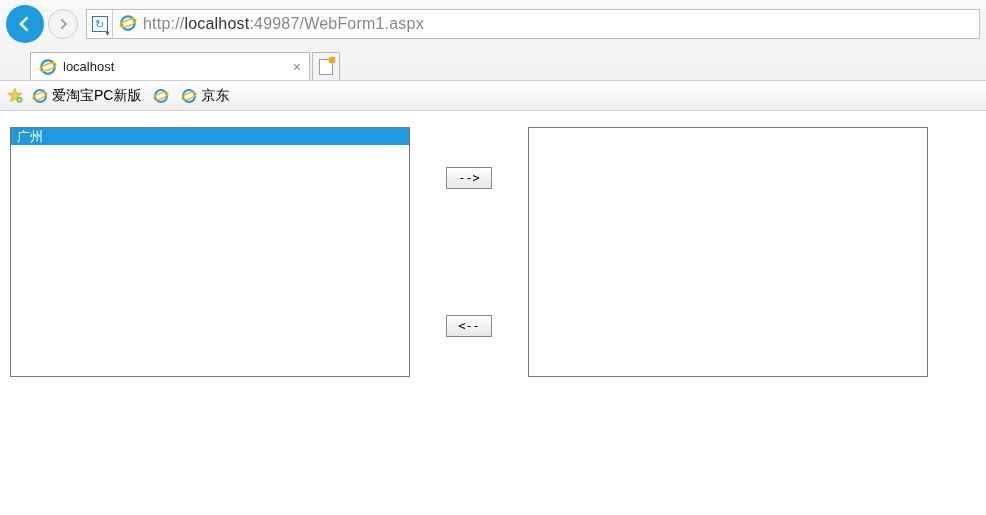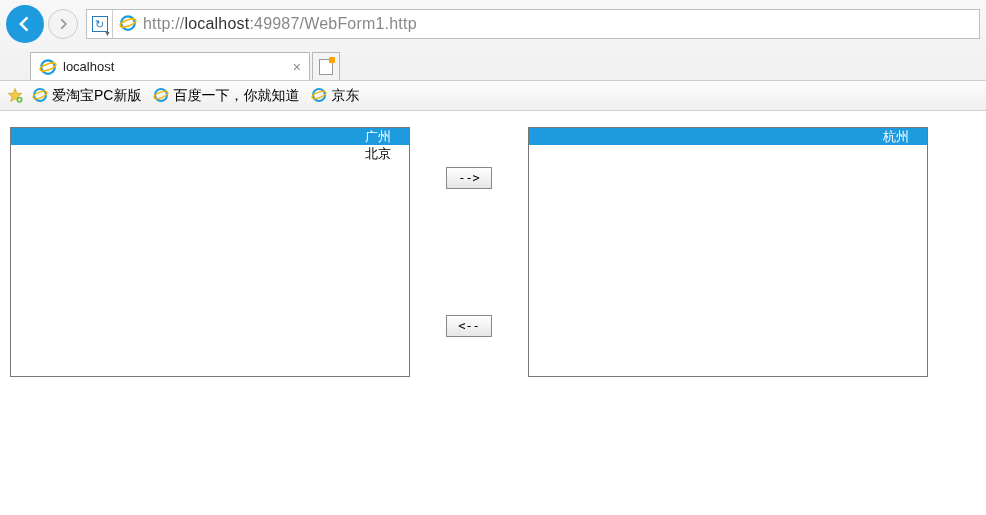--- a/index.html
+++ b/index.html
@@ -26,26 +26,26 @@
 .tab { display: flex; align-items: center; height: 28px; border: 1px solid #b8b8b8; border-bottom: none; background: #fff; padding: 0 8px; gap: 6px; min-width: 280px; }
 .tab.active { background: #fff; }
 .tab-title { flex: 1; font-size: 13px; color: #222; }
 .tab-close { color: #888; font-size: 14px; cursor: pointer; }
 .new-tab { width: 28px; height: 28px; border: 1px solid #b8b8b8; border-bottom: none; background: #f4f4f4; display: flex; align-items: center; justify-content: center; }
 .new-tab-inner { width: 14px; height: 16px; border: 1px solid #999; position: relative; background: #fff; }
 .new-tab-inner::after { content: ""; position: absolute; right: -3px; top: -3px; width: 6px; height: 6px; background: orange; border-radius: 1px; }
 
 .fav-row { display: flex; align-items: center; height: 30px; padding: 0 6px; gap: 8px; border-top: 1px solid #ccc; background: linear-gradient(#fdfdfd, #efefef); }
 .fav-star { width: 18px; height: 18px; }
-.fav-link { display: flex; align-items: flex-start; gap: 4px; font-size: 14px; color: #000; cursor: pointer; white-space: nowrap; }
+.fav-link { display: flex; align-items: center; gap: 4px; font-size: 14px; color: #000; cursor: pointer; white-space: nowrap; }
 .fav-link .ie-logo { width: 16px; height: 16px; }
 
 .page-body { padding: 16px 10px; display: flex; align-items: flex-start; gap: 36px; }
 .listbox { border: 1px solid #777; width: 400px; height: 250px; font-size: 13px; line-height: 17px; overflow: auto; background: #fff; }
-.listbox .opt { padding: 0 18px; cursor: default; color: #000; text-align: right; }
+.listbox .opt { padding: 0 6px; cursor: default; color: #000; }
 .listbox .opt.selected { background: #1e9bde; color: #fff; }
 .btn-col { display: flex; flex-direction: column; justify-content: space-between; height: 210px; padding-top: 40px; }
 .transfer-btn { width: 46px; height: 22px; border: 1px solid #888; background: linear-gradient(#fff, #e6e6e6); font-size: 12px; font-family: monospace; cursor: pointer; }
 </style>
 </head>
 <body>
 
 <div class="browser-top">
   <div class="nav-row">
     <div class="back-btn">
@@ -63,21 +63,21 @@
         <div class="tab-plus">↻</div>
         <span class="dd-caret">▼</span>
       </div>
       <span class="addr-ie-icon">
         <svg class="ie-logo" viewBox="0 0 24 24">
             <circle cx="12" cy="12" r="9" fill="none" stroke="#1e9bde" stroke-width="3"></circle>
             <ellipse cx="12" cy="12" rx="11" ry="4" fill="none" stroke="#f7b500" stroke-width="2" transform="rotate(-20 12 12)"></ellipse>
           </svg>
       </span>
       <span class="url-text">
-        <span>http://</span><span class="host">localhost</span><span>:49987/WebForm1.http</span>
+        <span>http://</span><span class="host">localhost</span><span>:49987/WebForm1.aspx</span>
       </span>
     </div>
   </div>
 
   <div class="tab-row">
     <div class="tab active">
       <svg class="ie-logo" viewBox="0 0 24 24">
           <circle cx="12" cy="12" r="9" fill="none" stroke="#1e9bde" stroke-width="3"></circle>
           <ellipse cx="12" cy="12" rx="11" ry="4" fill="none" stroke="#f7b500" stroke-width="2" transform="rotate(-20 12 12)"></ellipse>
         </svg>
@@ -101,38 +101,35 @@
             <circle cx="12" cy="12" r="9" fill="none" stroke="#1e9bde" stroke-width="3"></circle>
             <ellipse cx="12" cy="12" rx="11" ry="4" fill="none" stroke="#f7b500" stroke-width="2" transform="rotate(-20 12 12)"></ellipse>
           </svg>
           <span>爱淘宝PC新版</span>
         </span> 
         <span class="fav-link">
           <svg class="ie-logo" viewBox="0 0 24 24">
             <circle cx="12" cy="12" r="9" fill="none" stroke="#1e9bde" stroke-width="3"></circle>
             <ellipse cx="12" cy="12" rx="11" ry="4" fill="none" stroke="#f7b500" stroke-width="2" transform="rotate(-20 12 12)"></ellipse>
           </svg>
-          <span>百度一下，你就知道</span>
         </span> 
         <span class="fav-link">
           <svg class="ie-logo" viewBox="0 0 24 24">
             <circle cx="12" cy="12" r="9" fill="none" stroke="#1e9bde" stroke-width="3"></circle>
             <ellipse cx="12" cy="12" rx="11" ry="4" fill="none" stroke="#f7b500" stroke-width="2" transform="rotate(-20 12 12)"></ellipse>
           </svg>
           <span>京东</span>
         </span> 
       </span>
   </div>
 </div>
 
 <div class="page-body">
   <div class="listbox" id="leftList">
       <div class="opt selected">广州</div>
-      <div class="opt">北京</div>
     </div>
   <div class="btn-col">
     <button class="transfer-btn">--&gt;</button>
     <button class="transfer-btn">&lt;--</button>
   </div>
   <div class="listbox" id="rightList">
-      <div class="opt selected">杭州</div>
     </div>
 </div>
 
 </body></html>

